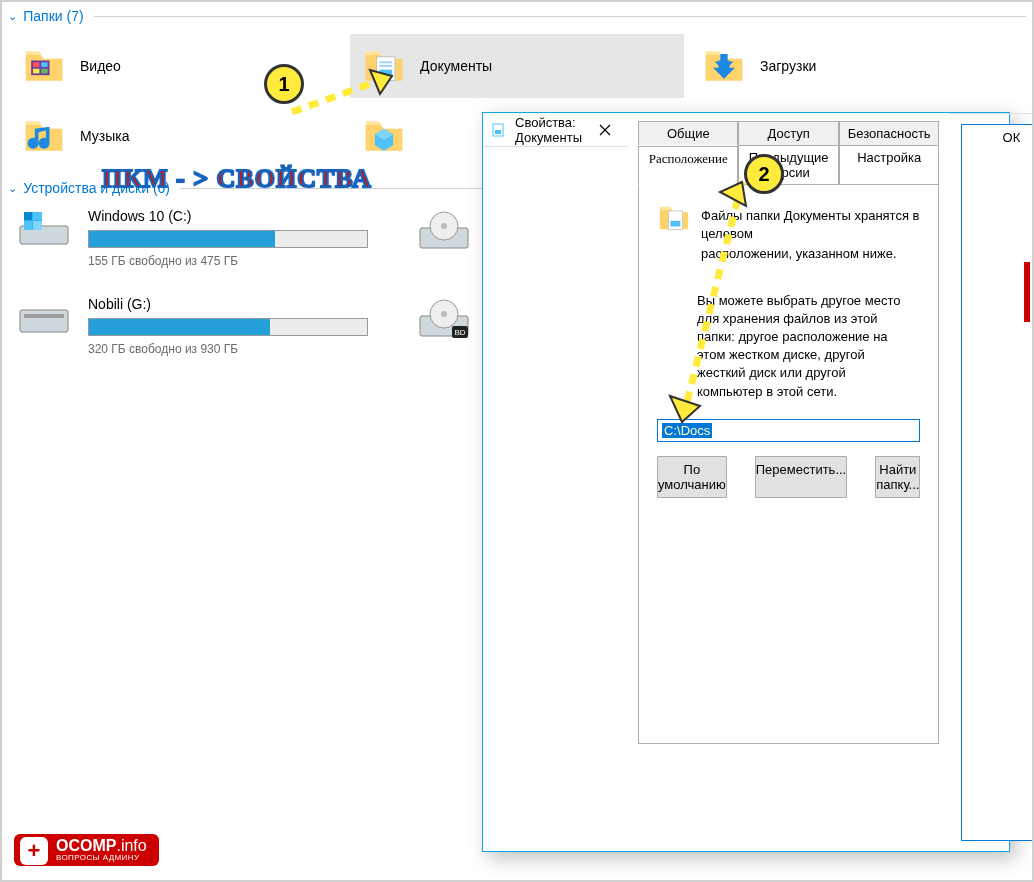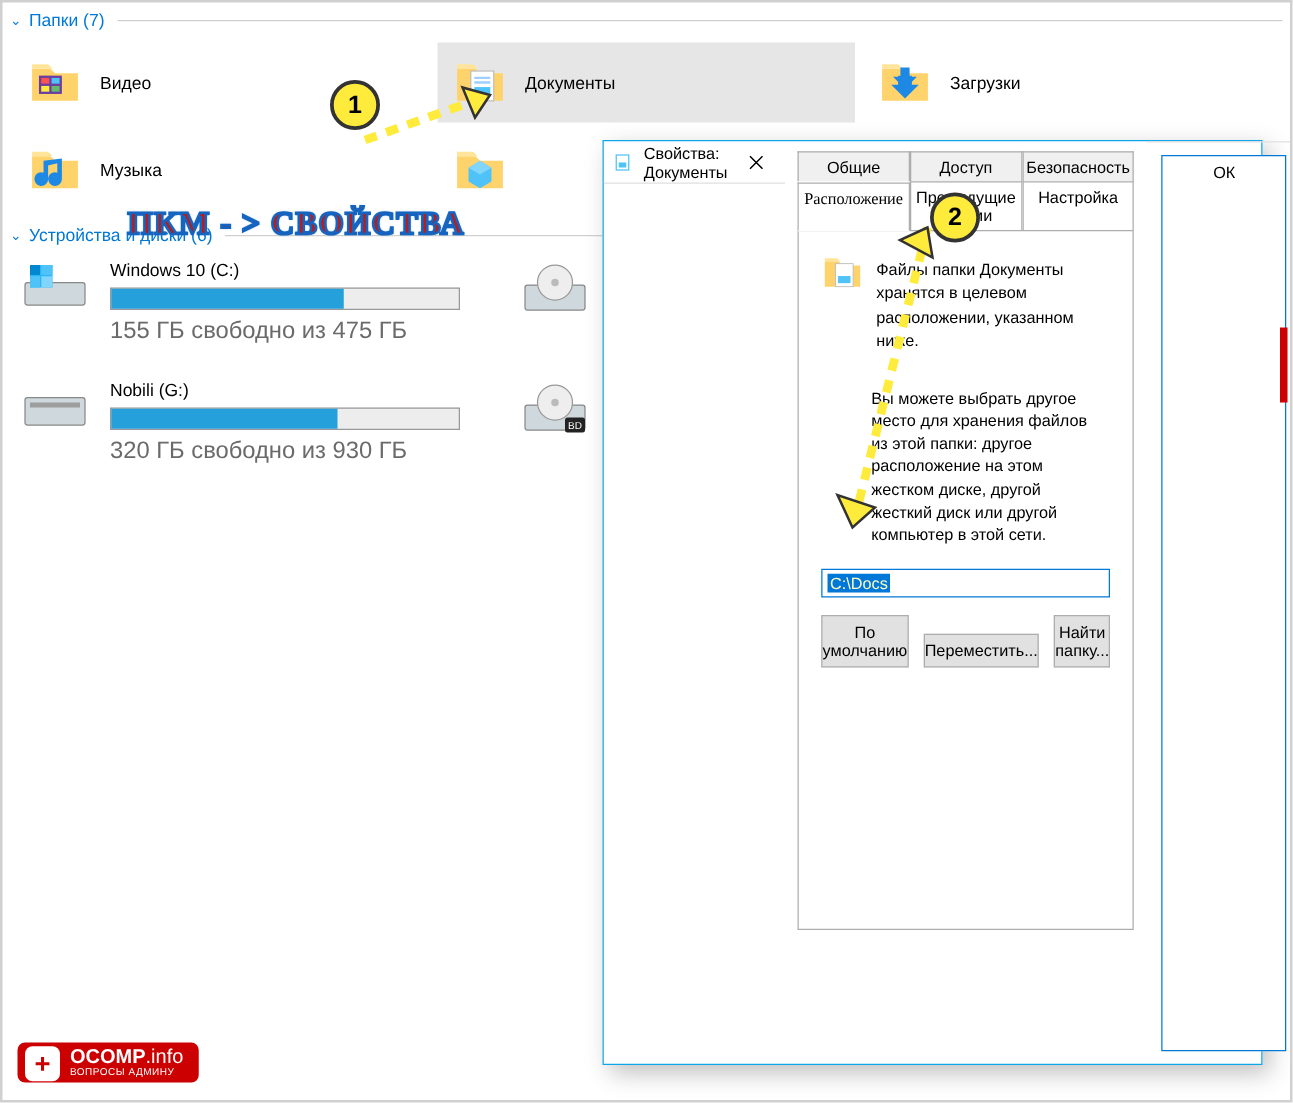--- a/index.html
+++ b/index.html
@@ -49,21 +49,21 @@
     display: flex;
     align-items: flex-start;
     gap: 18px;
     margin-bottom: 28px;
   }
   .drive-icon { width: 52px; height: 40px; }
   .drive-body { flex: 0 0 300px; }
   .drive-name { color: #000; font-size: 14px; margin-bottom: 6px; }
   .drive-bar { width: 280px; height: 18px; border: 1px solid #999; background: #ededed; position: relative; }
   .drive-bar .fill { position: absolute; left:0; top:0; bottom:0; background:#26a0da; }
-  .drive-free { color: #6a6a6a; font-size: 19px; margin-top: 6px; }
+  .drive-free { color: #6a6a6a; font-size: 12px; margin-top: 6px; }
   .drive-right-icon { width: 56px; height: 46px; margin-left: 10px; }
 
   
   .callout-badge {
     position: absolute;
     width: 40px; height: 40px;
     border-radius: 50%;
     background: #ffeb3b;
     border: 3px solid #333;
     display: flex;
@@ -136,21 +136,21 @@
     font-size: 13px;
     color: #fff;
     background: #fff;
     margin-top: 18px;
   }
   .path-input .sel {
     background: #0078d7;
     color: #fef9c3;
     padding: 0 2px;
   }
-  .btn-row { display: flex; gap: 12px; margin-top: 14px; align-items: flex-end; }
+  .btn-row { display: flex; gap: 28px; margin-top: 14px; }
   .btn {
     border: 1px solid #adadad;
     background: #e1e1e1;
     padding: 5px 0;
     font-size: 13px;
     text-align: center;
     flex: 1;
     cursor: default;
   }
   .dialog-footer {

